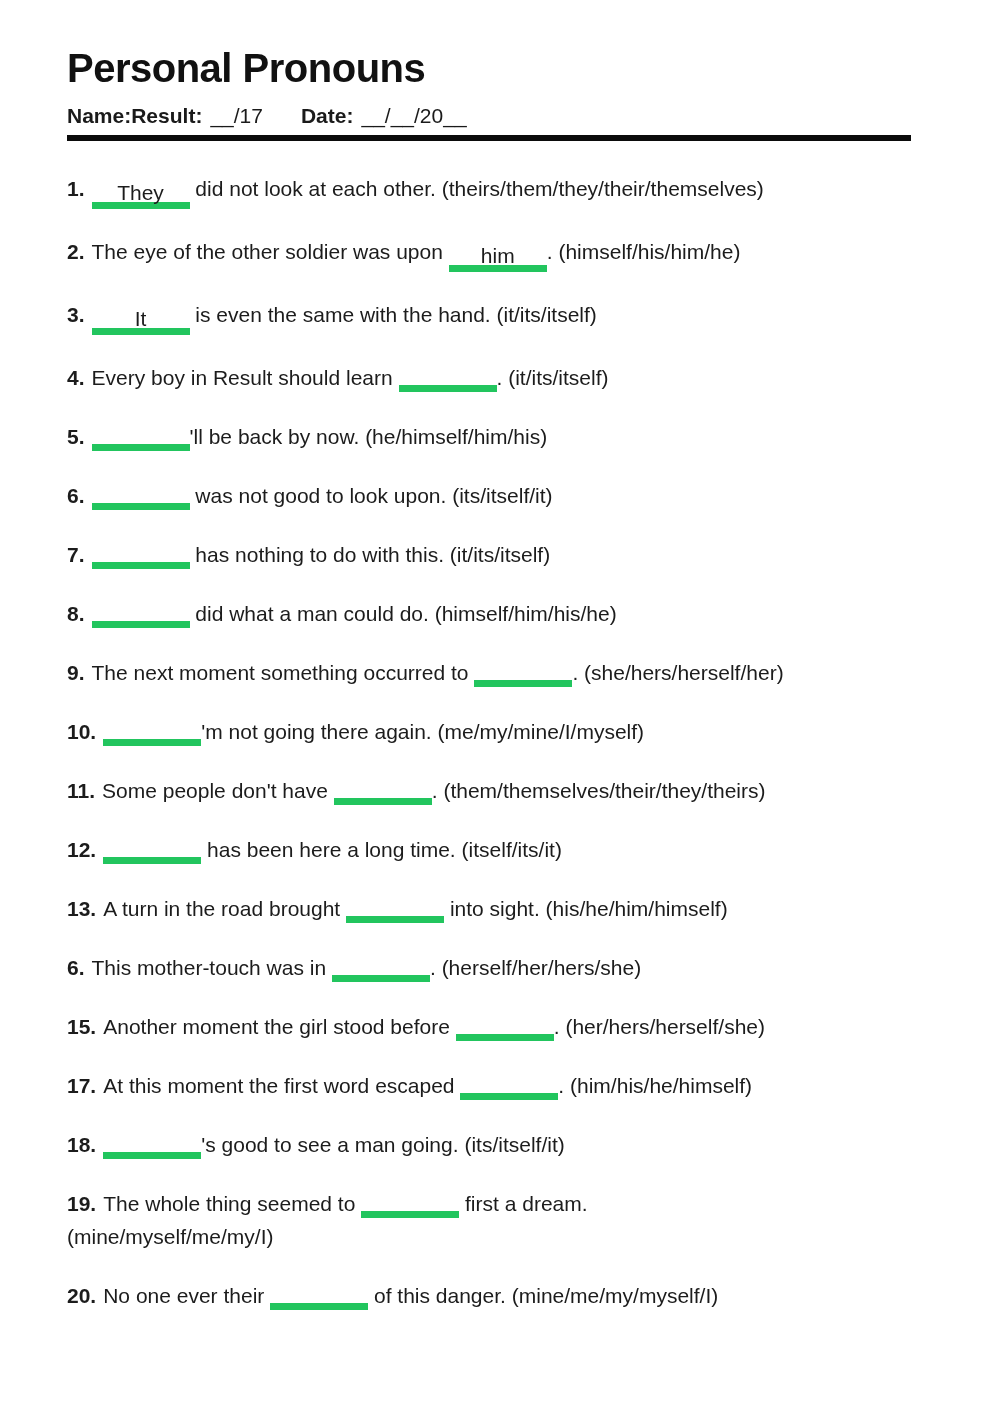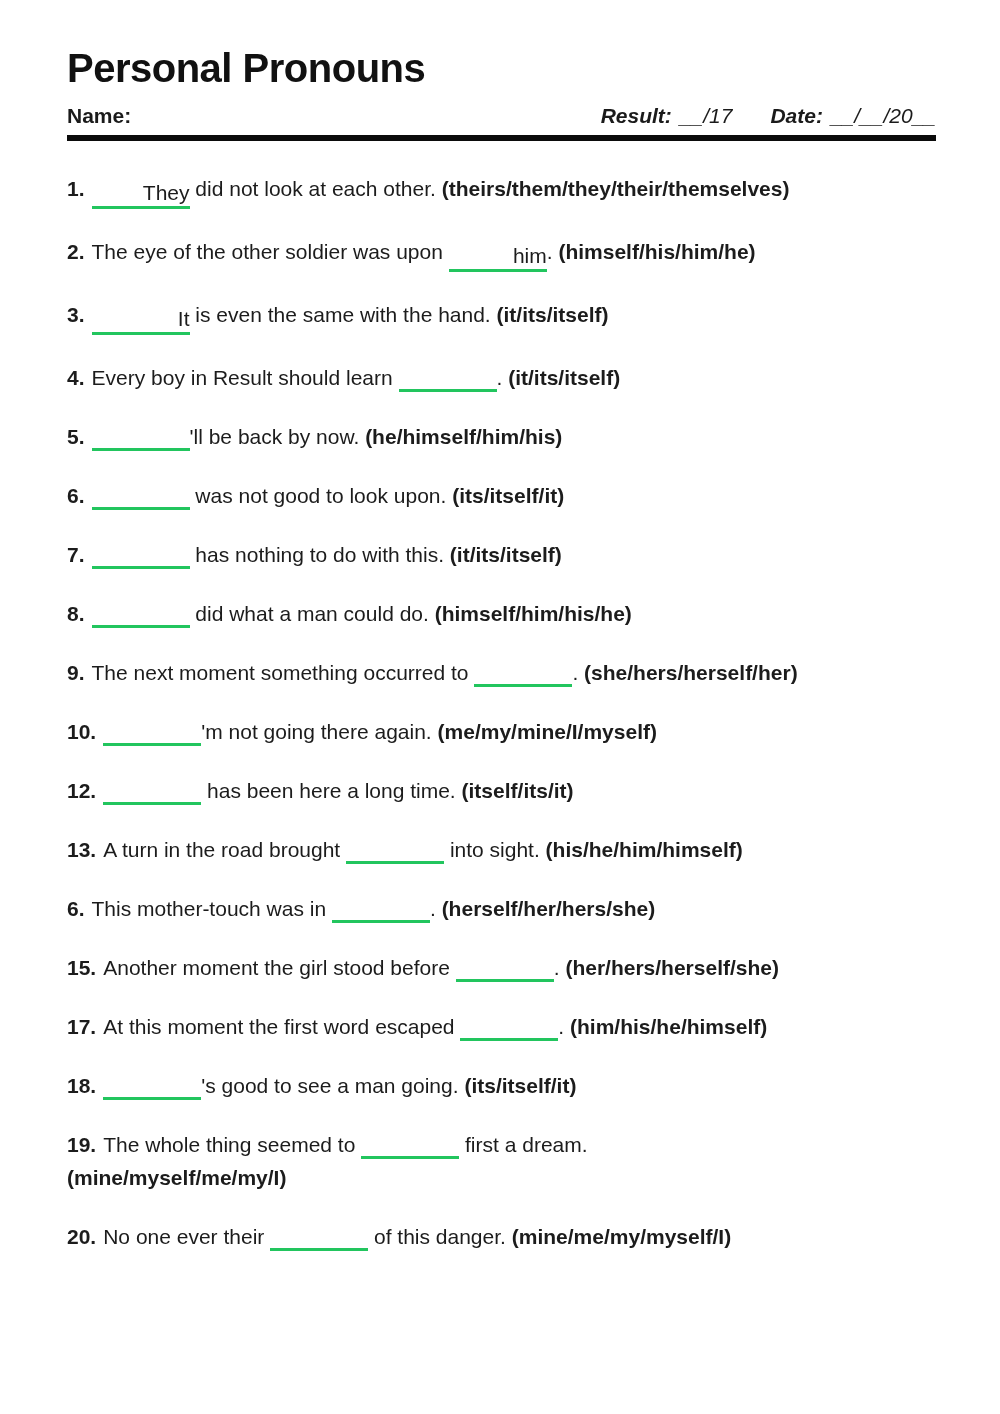--- a/index.html
+++ b/index.html
@@ -2,66 +2,65 @@
 <html><head>
 <meta charset="utf-8">
 <style>
   * { margin: 0; padding: 0; box-sizing: border-box; }
   html, body {
     background: #ffffff;
     font-family: "Liberation Sans", sans-serif;
     color: #1a1a1a;
   }
   body { width: 1000px; height: 1414px; margin: 0 auto; overflow: hidden; }
-  .page { padding: 46px 64px 0 67px; }
+  .page { padding: 46px 89px 0 67px; }
 
   .title {
     font-size: 40px;
     font-weight: 700;
     letter-spacing: -0.5px;
     color: #111;
     line-height: 1.12;
   }
 
   .meta-row {
     margin-top: 13px;
     display: flex;
-    justify-content: space-between;
     align-items: baseline;
     font-size: 21px;
   }
   .meta-label { font-weight: 700; }
   .meta-value { font-weight: 400; margin-left: 8px; }
-  .meta-right { display: flex; gap: 38px; font-style: italic; }
+  .meta-right { display: flex; gap: 38px; }
   .meta-item { white-space: nowrap; }
 
   .rule {
     margin-top: 7px;
     height: 2px;
     border-top: 3px solid #0b0b0b;
     border-bottom: 3px solid #0b0b0b;
   }
 
   .questions { margin-top: 31px; }
   .q {
     font-size: 21px;
     line-height: 33px;
     margin-bottom: 26px;
     color: #1c1c1c;
   }
   .q-num { font-weight: 700; margin-right: 7px; }
-  .q-options { font-weight: 700; }
+  .q-options { font-weight: 400; }
   .blank {
     display: inline-block;
     width: 98px;
     height: 26px;
     line-height: 26px;
-    border-bottom: 3px solid #22c55e;
+    border-bottom: 7px solid #22c55e;
     vertical-align: -7px;
-    text-align: right;
+    text-align: center;
   }
   .answer {
     position: relative;
     top: -3px;
     font-weight: 400;
     white-space: nowrap;
   }
 </style>
 </head>
 <body>
@@ -120,20 +119,23 @@
   </div>
 
   <div class="q">
     <span class="q-num">9.</span><span class="q-pre">The next moment something occurred to </span><span class="blank"><span class="answer"></span></span><span class="q-post">. </span><span class="q-options">(she/hers/herself/her)</span>
   </div>
 
   <div class="q">
     <span class="q-num">10.</span><span class="q-pre"></span><span class="blank"><span class="answer"></span></span><span class="q-post">'m not going there again. </span><span class="q-options">(me/my/mine/I/myself)</span>
   </div>
 
+  <div class="q">
+    <span class="q-num">11.</span><span class="q-pre">Some people don't have </span><span class="blank"><span class="answer"></span></span><span class="q-post">. </span><span class="q-options">(them/themselves/their/they/theirs)</span>
+  </div>
 
   <div class="q">
     <span class="q-num">12.</span><span class="q-pre"></span><span class="blank"><span class="answer"></span></span><span class="q-post"> has been here a long time. </span><span class="q-options">(itself/its/it)</span>
   </div>
 
   <div class="q">
     <span class="q-num">13.</span><span class="q-pre">A turn in the road brought </span><span class="blank"><span class="answer"></span></span><span class="q-post"> into sight. </span><span class="q-options">(his/he/him/himself)</span>
   </div>
 
   <div class="q">

